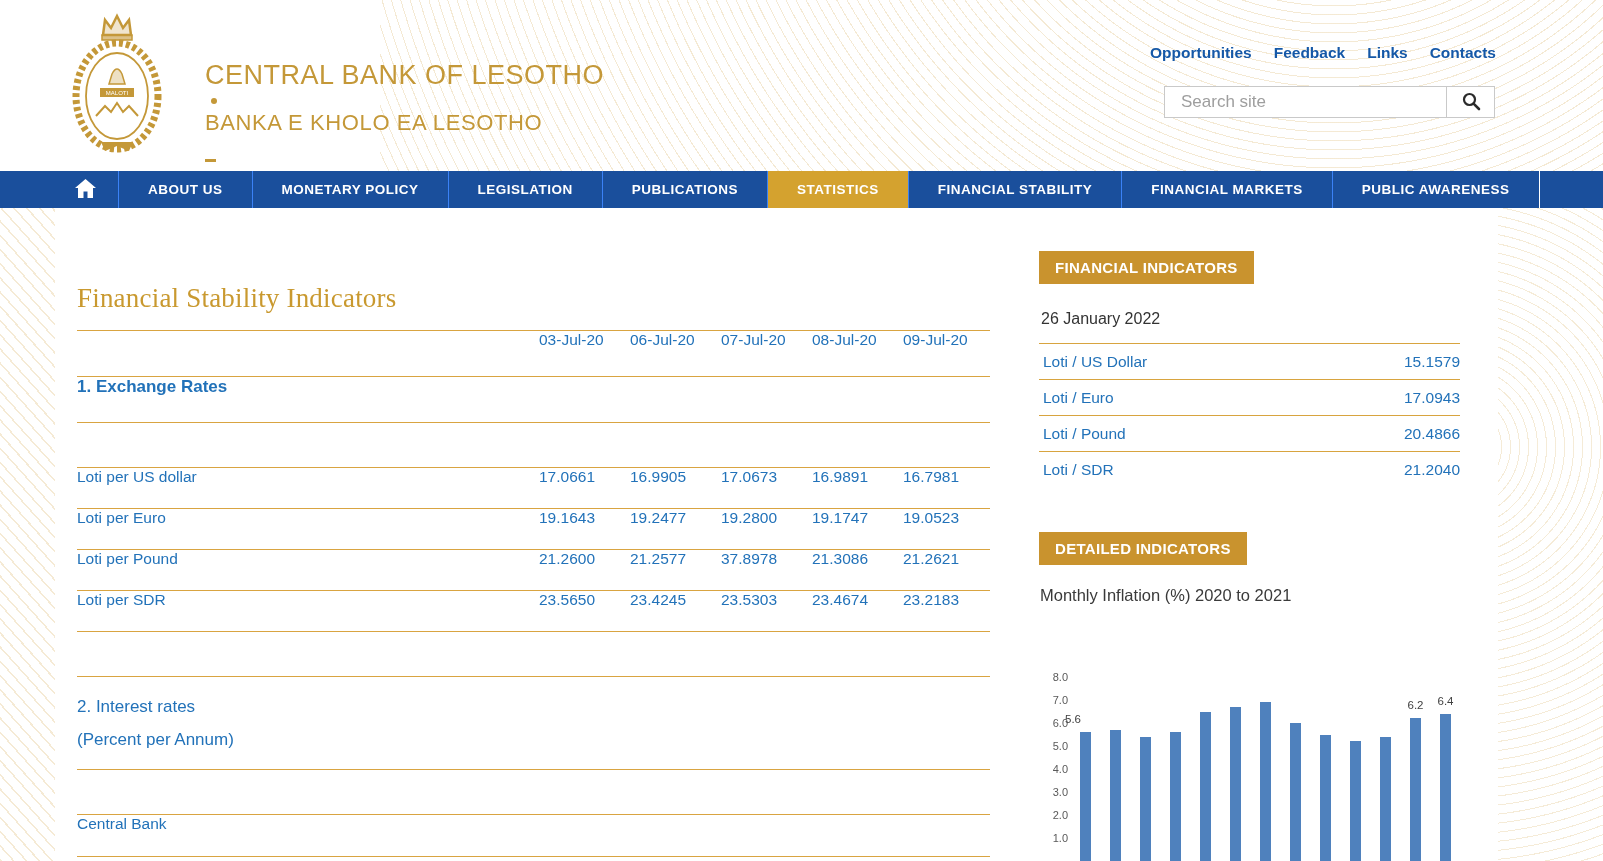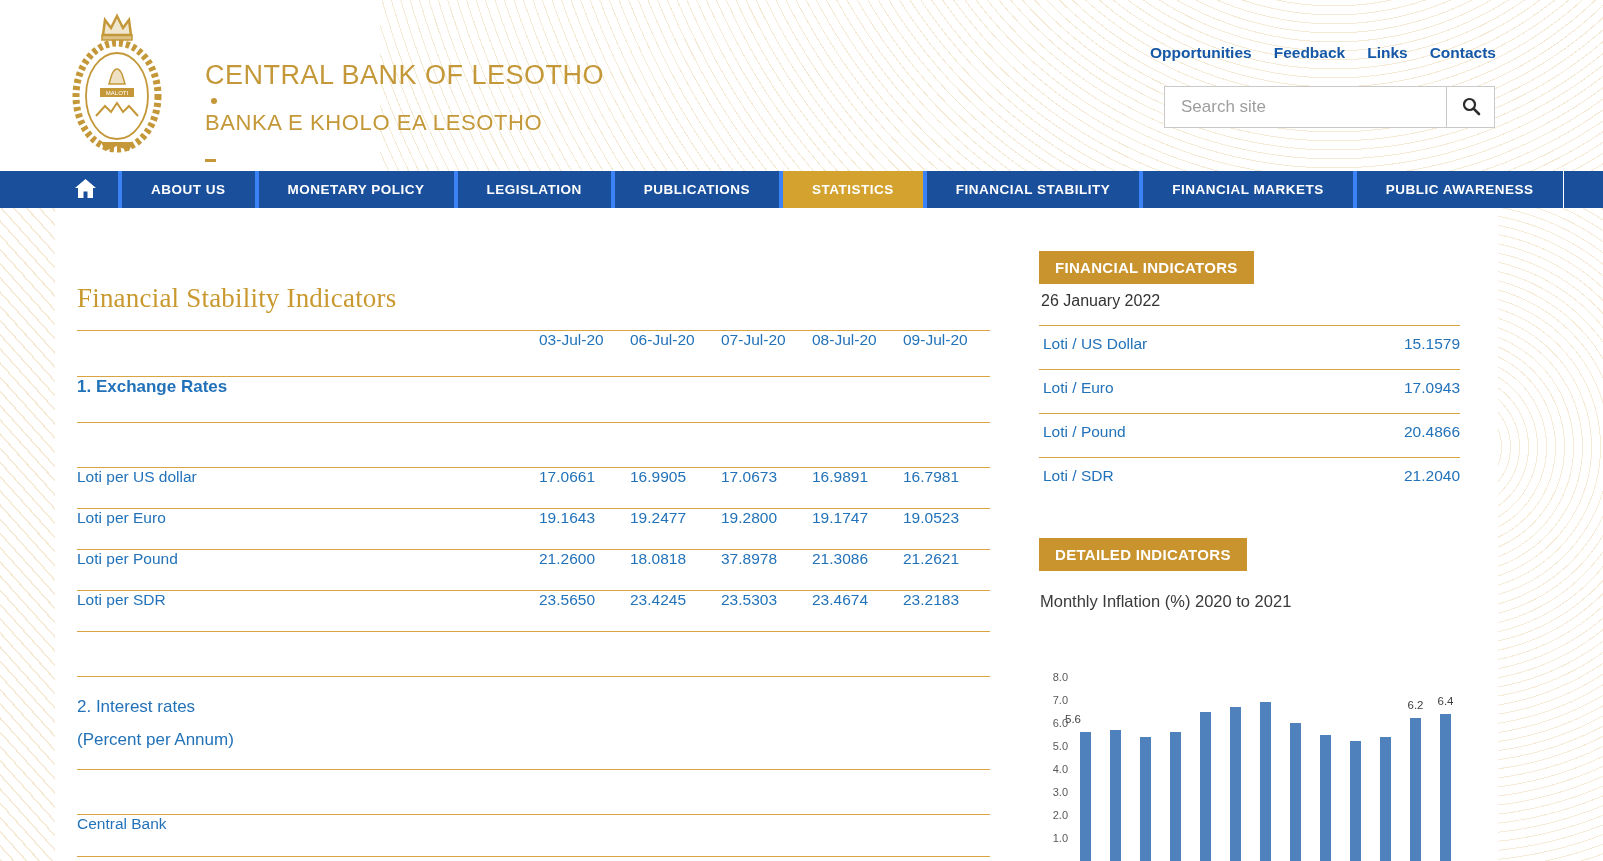--- a/index.html
+++ b/index.html
@@ -21,33 +21,33 @@
   .wordmark{margin-left:34px;margin-top:48px;color:#c49838;}
   .wordmark .l1{font-size:27px;letter-spacing:0.5px;white-space:nowrap;}
   .wordmark .divider{display:flex;align-items:center;margin:7px 0 6px 0;}
   .wordmark .divider .bar{height:3px;background:#c49838;flex:1;}
   .wordmark .divider .dot{width:6px;height:6px;border-radius:50%;background:#c49838;margin:0 6px;}
   .wordmark .l2{font-size:22px;letter-spacing:0.6px;white-space:nowrap;}
 
   .top-links{position:absolute;top:44px;right:107px;display:flex;gap:22px;}
   .top-links a{color:#1558a7;font-weight:bold;font-size:15.5px;text-decoration:none;}
 
-  .search-box{position:absolute;left:1164px;top:86px;width:331px;height:42px;background:#fff;
+  .search-box{position:absolute;left:1164px;top:86px;width:331px;height:32px;background:#fff;
     border:1px solid #c9c9c9;display:flex;box-sizing:border-box;}
   .search-box input{flex:1;border:none;outline:none;padding:0 16px;font-size:17px;color:#444;
     font-family:"Liberation Sans",sans-serif;}
   .search-box input::placeholder{color:#9e9e9e;}
   .search-btn{width:48px;border:none;border-left:1px solid #c9c9c9;background:#fff;display:flex;
     align-items:center;justify-content:center;cursor:pointer;}
 
   
   .nav{position:absolute;left:0;top:171px;width:100%;height:37px;background:#1a4f9c;z-index:3;
     display:flex;align-items:stretch;padding-left:53px;box-sizing:border-box;}
   .nav-item{display:flex;align-items:center;padding:0 29px;color:#fff;font-weight:bold;
-    font-size:13.5px;letter-spacing:0.5px;text-transform:uppercase;border-left:4px solid #3b82f6;
+    font-size:13.5px;letter-spacing:0.5px;text-transform:uppercase;border-left:1px solid #3b82f6;
     cursor:pointer;white-space:nowrap;}
   .nav-item.first{border-left:none;padding:0 22px;}
   .nav-item.active{background:#d4a22f;}
   .nav-end{border-left:1px solid #ffffff;}
 
   
   .main{position:absolute;left:77px;top:283px;width:913px;z-index:2;}
   .page-title{font-family:"Liberation Serif",serif;font-size:27px;color:#c9992f;margin:0 0 16px 0;
     font-weight:500;letter-spacing:0.2px;}
   .ftable{border-top:1px solid #d9a441;}
@@ -61,24 +61,24 @@
   .frow.data{height:40px;}
   .frow.sect2{padding:13px 0;}
   .sect2-inner{font-size:17px;line-height:33px;}
   .frow.grp{height:41px;font-size:15.5px;}
   .frow a{color:#2272b9;text-decoration:none;}
 
   
   .sidebar{position:absolute;left:1039px;top:251px;width:421px;z-index:2;}
   .badge{display:inline-block;background:#c9932e;color:#fff;font-weight:bold;font-size:15px;
     letter-spacing:0.3px;padding:8px 16px;}
-  .side-date{font-size:16px;color:#333;margin:8px 0 15px 2px;}
+  .side-date{font-size:16px;color:#333;margin:26px 0 15px 2px;}
   .side-table{}
   .side-row{display:flex;justify-content:space-between;align-items:center;height:35px;
-    border-top:1px solid #d8a43f;font-size:15.5px;margin-top:8px;}
+    border-top:1px solid #d8a43f;font-size:15.5px;}
   .side-row a{color:#2272b9;text-decoration:none;padding-left:4px;}
   .side-row .sval{color:#2272b9;}
   .badge2{margin-top:45px;}
   .side-heading{font-size:16.5px;color:#3a3a3a;margin:21px 0 0 1px;}
 
   
   .chart{position:absolute;left:1040px;top:670px;width:440px;height:191px;background:#fff;z-index:2;}
   .ytick{position:absolute;width:26px;text-align:right;font-size:11px;color:#595959;
     transform:translateY(-50%);}
   .bar{position:absolute;bottom:0;width:11px;background:#4f81bd;}
@@ -195,21 +195,21 @@
         <span class="val">19.1643</span>
         <span class="val">19.2477</span>
         <span class="val">19.2800</span>
         <span class="val">19.1747</span>
         <span class="val">19.0523</span>
       </div>
 
       <div class="frow data">
         <span class="lbl"><a href="#">Loti per Pound</a></span>
         <span class="val">21.2600</span>
-        <span class="val">18.0818</span>
+        <span class="val">21.2577</span>
         <span class="val">37.8978</span>
         <span class="val">21.3086</span>
         <span class="val">21.2621</span>
       </div>
 
       <div class="frow data">
         <span class="lbl"><a href="#">Loti per SDR</a></span>
         <span class="val">23.5650</span>
         <span class="val">23.4245</span>
         <span class="val">23.5303</span>

